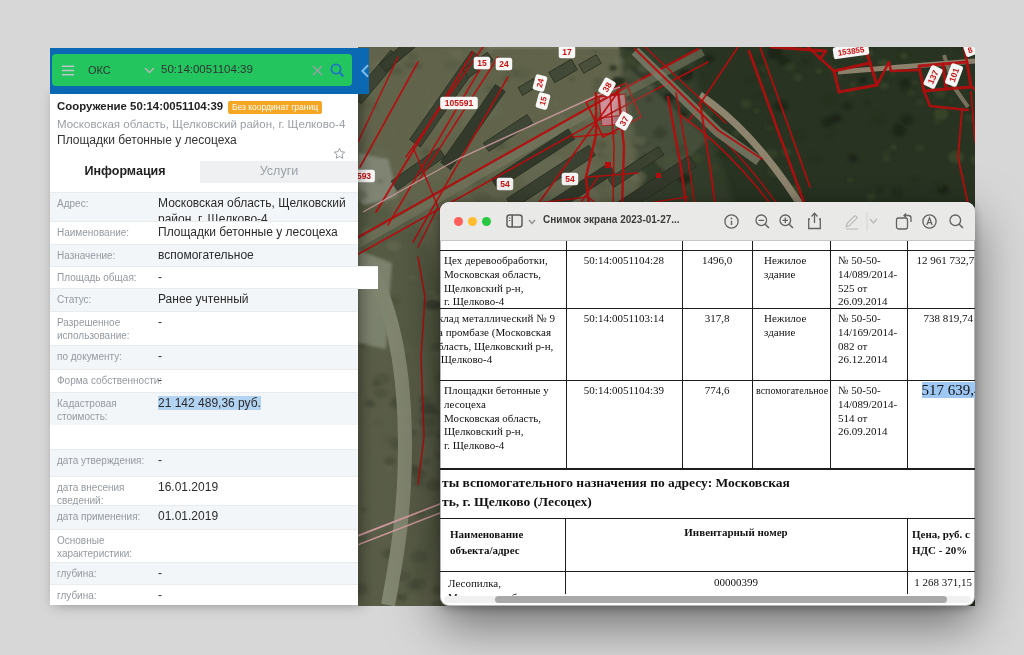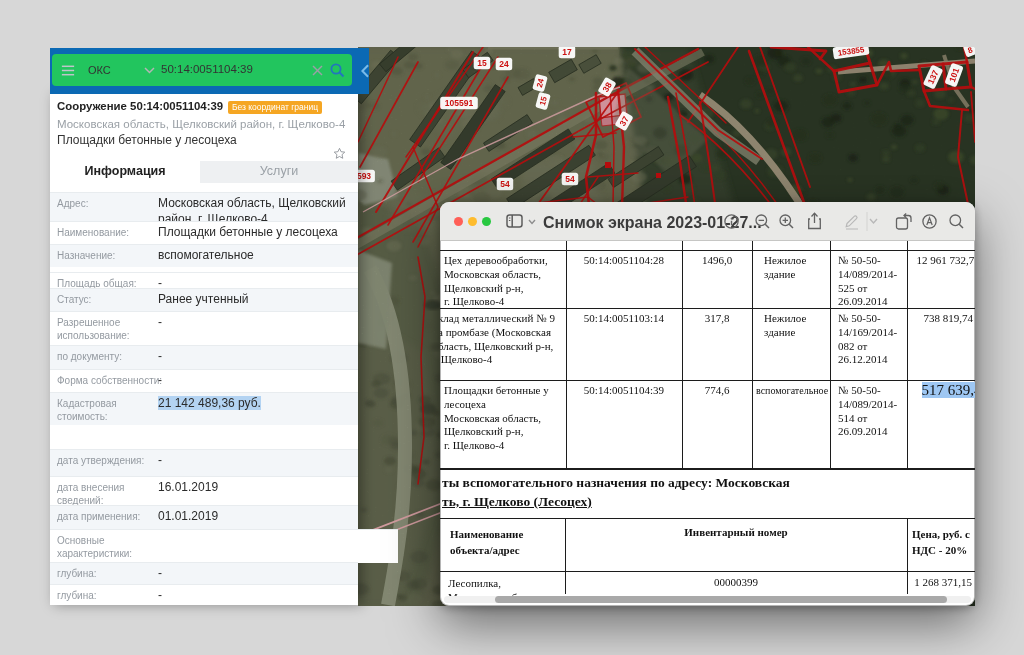--- a/index.html
+++ b/index.html
@@ -765,21 +765,21 @@
         <div class="val" style="top:3px;">Московская область, Щелковский<br>район, г. Щелково-4</div>
       </div>
       <div class="row" style="top:37px;height:23px;">
         <div class="lbl" style="top:5px;">Наименование:</div>
         <div class="val" style="top:3px;">Площадки бетонные у лесоцеха</div>
       </div>
       <div class="row rl" style="top:60px;height:22px;">
         <div class="lbl" style="top:5px;">Назначение:</div>
         <div class="val" style="top:3px;">вспомогательное</div>
       </div>
-      <div class="row" style="top:88px;height:22px;">
+      <div class="row" style="top:82px;height:22px;padding-left:20px;">
         <div class="lbl" style="top:5px;">Площадь общая:</div>
         <div class="val" style="top:3px;">-</div>
       </div>
       <div class="row rl" style="top:104px;height:23px;">
         <div class="lbl" style="top:5px;">Статус:</div>
         <div class="val" style="top:3px;">Ранее учтенный</div>
       </div>
       <div class="row" style="top:127px;height:34px;">
         <div class="lbl" style="top:5px;">Разрешенное<br>использование:</div>
         <div class="val" style="top:3px;">-</div>
@@ -801,21 +801,21 @@
         <div class="val" style="top:3px;">-</div>
       </div>
       <div class="row" style="top:292px;height:29px;">
         <div class="lbl" style="top:5px;">дата внесения<br>сведений:</div>
         <div class="val" style="top:3px;">16.01.2019</div>
       </div>
       <div class="row rl" style="top:321px;height:24px;">
         <div class="lbl" style="top:5px;">дата применения:</div>
         <div class="val" style="top:3px;">01.01.2019</div>
       </div>
-      <div class="row" style="top:345px;height:33px;padding-left:40px;">
+      <div class="row" style="top:345px;height:33px;">
         <div class="lbl" style="top:5px;">Основные<br>характеристики:</div>
       </div>
       <div class="row rl" style="top:378px;height:22px;">
         <div class="lbl" style="top:5px;">глубина:</div>
         <div class="val" style="top:3px;">-</div>
       </div>
       <div class="row" style="top:400px;height:20px;">
         <div class="lbl" style="top:5px;">глубина:</div>
         <div class="val" style="top:3px;">-</div>
       </div>
@@ -829,21 +829,21 @@
       <div class="tl" style="left:42px;background:#28c840;"></div>
       <svg class="abs" style="left:66px;top:12px" width="17" height="14" viewBox="0 0 17 14">
         <rect x="1" y="1" width="15" height="12" rx="2.5" fill="none" stroke="#5c5c5c" stroke-width="1.5"></rect>
         <line x1="6.2" y1="1" x2="6.2" y2="13" stroke="#5c5c5c" stroke-width="1.5"></line>
         <line x1="2.9" y1="4" x2="4.4" y2="4" stroke="#5c5c5c" stroke-width="1.1"></line>
         <line x1="2.9" y1="6.5" x2="4.4" y2="6.5" stroke="#5c5c5c" stroke-width="1.1"></line>
       </svg>
       <svg class="abs" style="left:88px;top:17px" width="8" height="6" viewBox="0 0 8 6">
         <path d="M1 1 L4 4.5 L7 1" stroke="#8e8e8e" stroke-width="1.4" fill="none"></path>
       </svg>
-      <div class="abs" style="left:103px;top:12px;font-size:16px;font-weight:700;color:#3c3c3c;">Снимок экрана 2023-01-27...</div>
+      <div class="abs" style="left:103px;top:12px;font-size:10px;font-weight:700;color:#3c3c3c;">Снимок экрана 2023-01-27...</div>
       <svg class="abs" style="left:284px;top:12px;opacity:1.0" width="15" height="15" viewBox="0 0 15 15">
         <circle cx="7.5" cy="7.5" r="6.6" fill="none" stroke="#636363" stroke-width="1.3"></circle>
         <line x1="7.5" y1="6.8" x2="7.5" y2="11" stroke="#636363" stroke-width="1.4"></line>
         <circle cx="7.5" cy="4.4" r="0.9" fill="#636363"></circle>
       </svg>
       <svg class="abs" style="left:315px;top:12px;opacity:1.0" width="15" height="15" viewBox="0 0 15 15">
         <circle cx="6.3" cy="6.3" r="5.3" fill="none" stroke="#636363" stroke-width="1.3"></circle>
         <line x1="10.2" y1="10.2" x2="14" y2="14" stroke="#636363" stroke-width="1.5"></line>
         <line x1="3.6" y1="6.3" x2="9" y2="6.3" stroke="#636363" stroke-width="1.3"></line>
       </svg>
@@ -905,21 +905,21 @@
       <div class="cell" style="left:324px;top:110px;width:66px;text-align:left;font-size:11px;line-height:13.8px;">Нежилое<br>здание</div>
       <div class="cell" style="left:398px;top:110px;width:70px;text-align:left;font-size:11px;line-height:13.8px;">№ 50-50-<br>14/169/2014-<br>082 от<br>26.12.2014</div>
       <div class="cell" style="left:401px;top:110px;width:132px;text-align:right;font-size:11px;line-height:13.8px;">738 819,74</div>
       <div class="cell" style="left:4px;top:182px;width:120px;text-align:left;font-size:11px;line-height:13.8px;">Площадки бетонные у<br>лесоцеха<br>Московская область,<br>Щелковский р-н,<br>г. Щелково-4</div>
       <div class="cell" style="left:126px;top:182px;width:116px;text-align:center;font-size:11px;line-height:13.8px;">50:14:0051104:39</div>
       <div class="cell" style="left:242px;top:182px;width:70px;text-align:center;font-size:11px;line-height:13.8px;">774,6</div>
       <div class="cell" style="left:316px;top:182px;width:78px;text-align:left;font-size:10px;line-height:13.8px;">вспомогательное</div>
       <div class="cell" style="left:398px;top:182px;width:70px;text-align:left;font-size:11px;line-height:13.8px;">№ 50-50-<br>14/089/2014-<br>514 от<br>26.09.2014</div>
       <div class="cell" style="left:401px;top:182px;width:148px;text-align:right;font-size:15px;line-height:13.8px;"><span style="background:#9ec7f3;">517 639,40</span></div>
       <div class="cell" style="left:2px;top:271px;width:560px;text-align:left;font-size:13.5px;line-height:19px;font-weight:700;">ты вспомогательного назначения по адресу: Московская</div>
-      <div class="cell" style="left:2px;top:290px;width:560px;text-align:left;font-size:13.5px;line-height:19px;font-weight:700;text-decoration:underline;">ть, г. Щелково (Лесоцех)</div>
+      <div class="cell" style="left:2px;top:290px;width:560px;text-align:left;font-size:13.5px;line-height:19px;font-weight:700;">ть, г. Щелково (Лесоцех)</div>
       <div class="hline" style="left:-3px;top:316px;width:538px;height:1px;"></div>
       <div class="hline" style="left:-3px;top:369px;width:538px;height:1px;"></div>
 
       <div class="vline" style="left:125px;top:316px;height:76px;"></div>
       <div class="vline" style="left:467px;top:316px;height:76px;"></div>
       <div class="cell" style="left:10px;top:324px;width:110px;text-align:left;font-size:11px;line-height:16px;font-weight:700;">Наименование<br>объекта/адрес</div>
       <div class="cell" style="left:125px;top:324px;width:342px;text-align:center;font-size:11px;line-height:13.8px;font-weight:700;">Инвентарный номер</div>
       <div class="cell" style="left:472px;top:324px;width:70px;text-align:left;font-size:11px;line-height:16px;font-weight:700;">Цена, руб. с<br>НДС - 20%</div>
       <div class="cell" style="left:8px;top:374px;width:116px;text-align:left;font-size:11px;line-height:14px;">Лесопилка,<br>Московская область,</div>
       <div class="cell" style="left:125px;top:374px;width:342px;text-align:center;font-size:11px;line-height:13.8px;">00000399</div>

